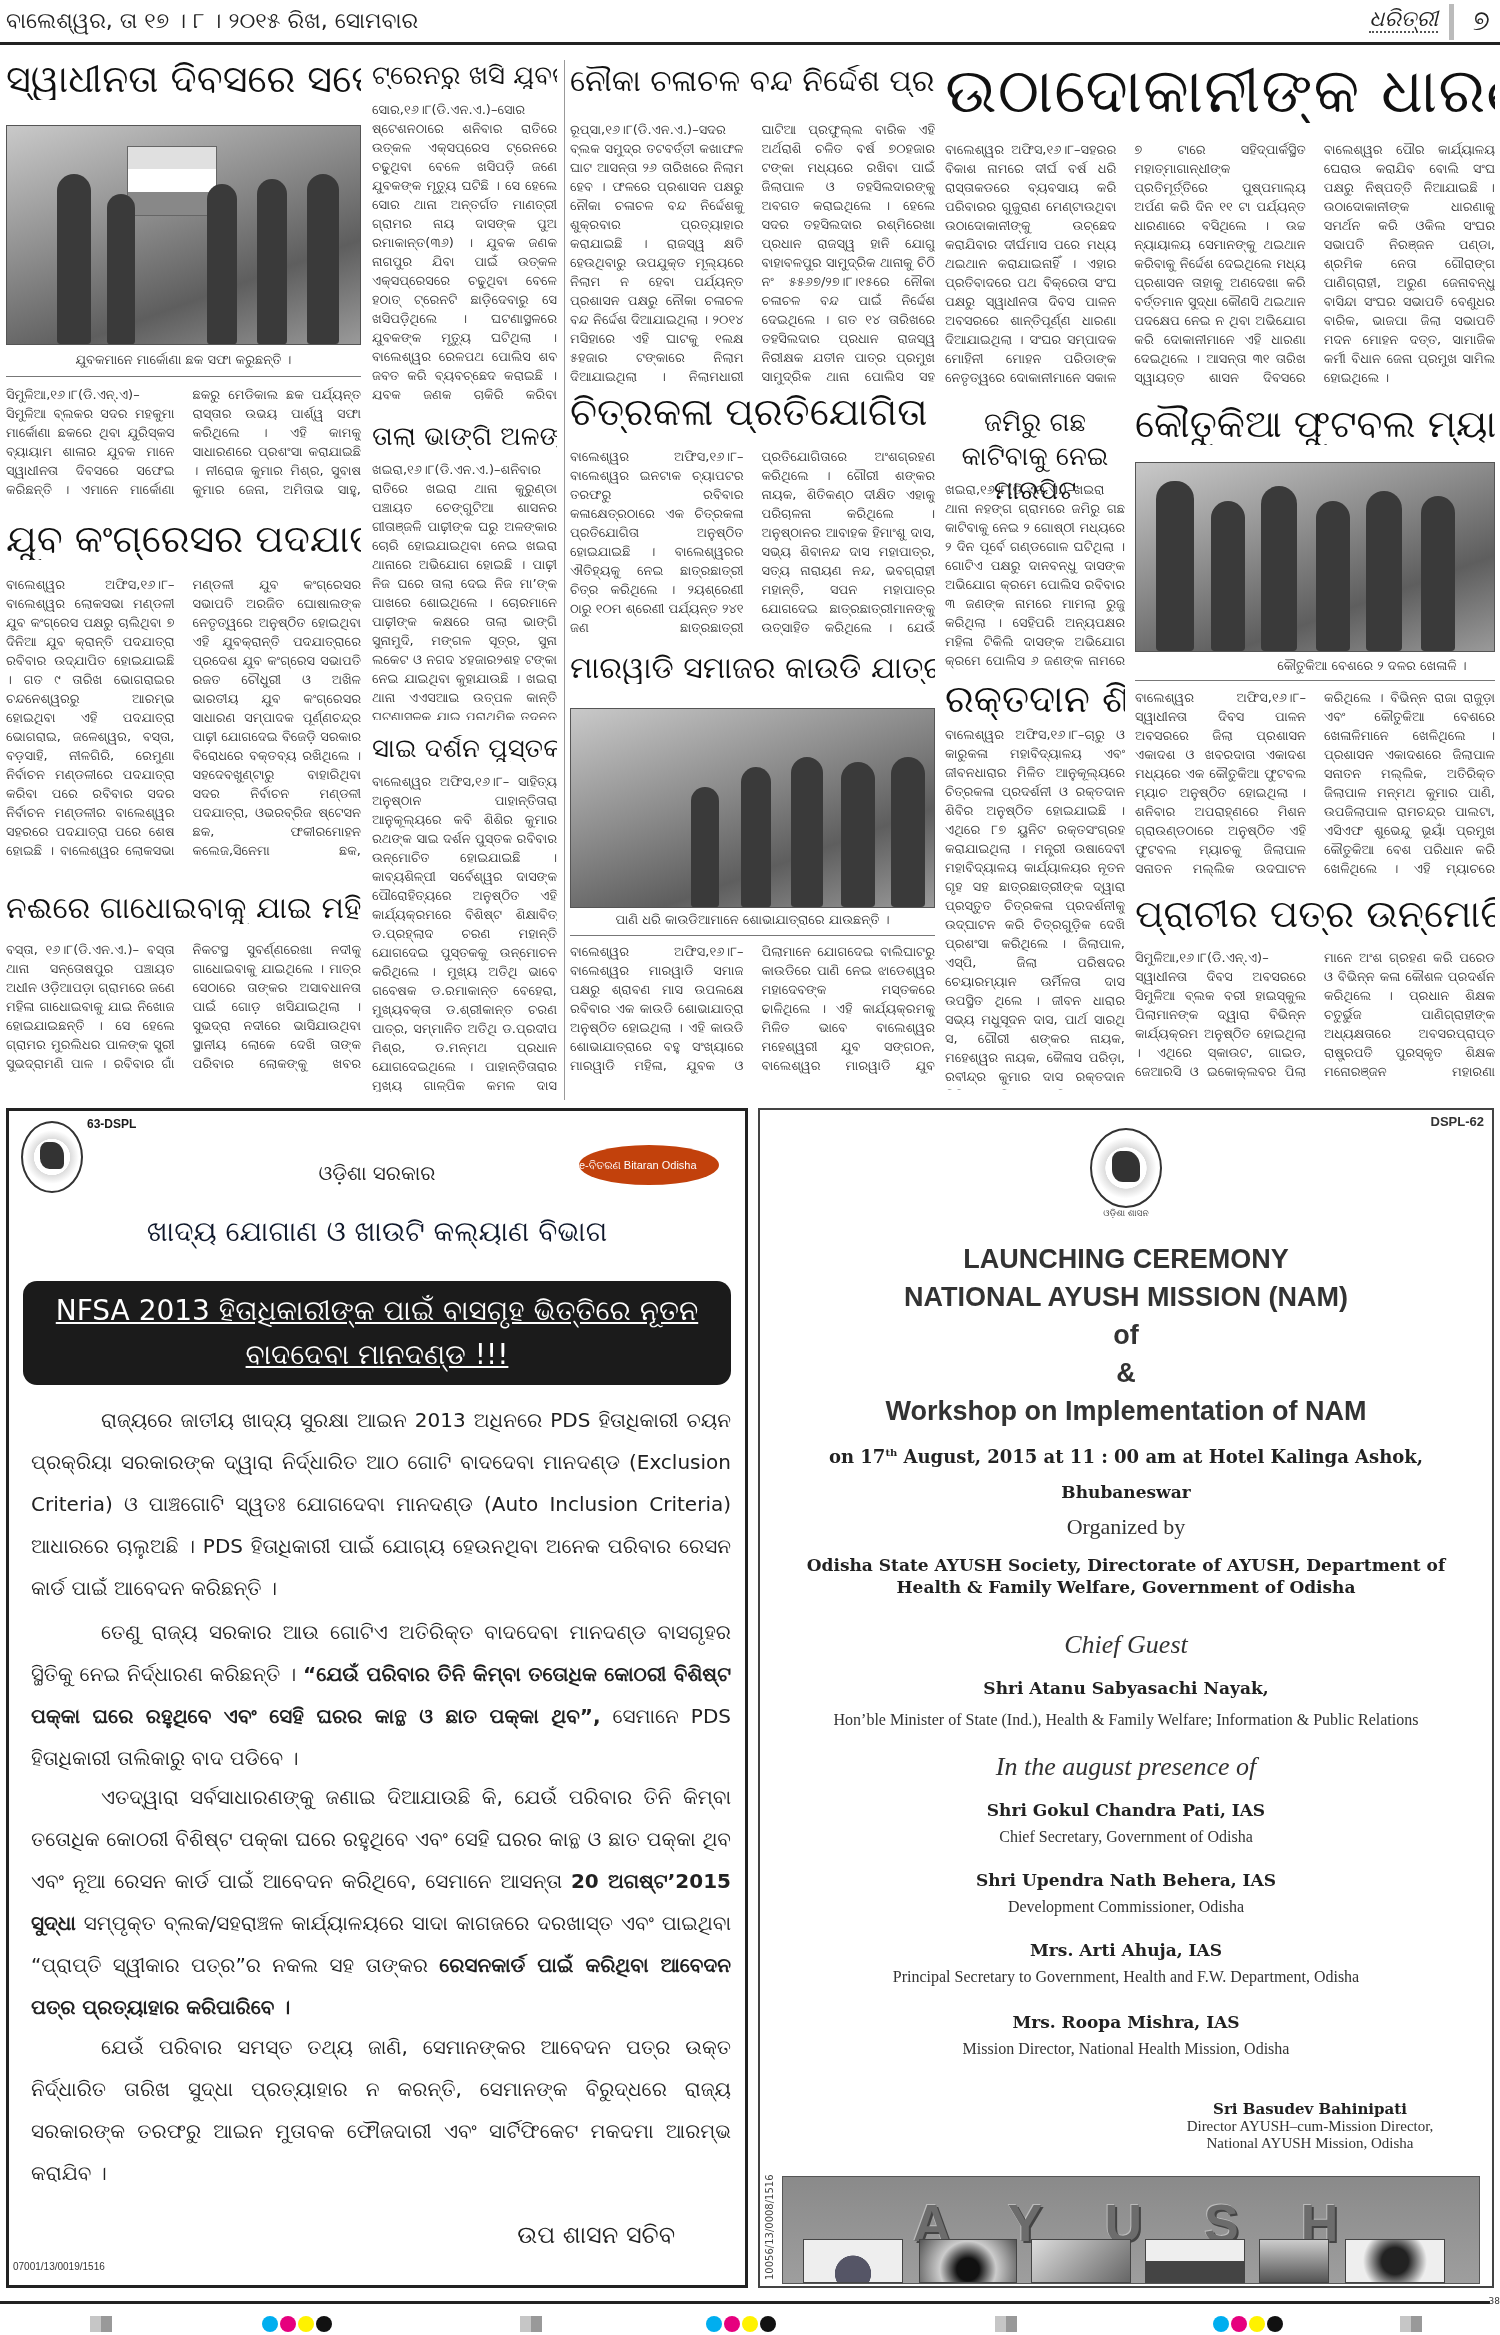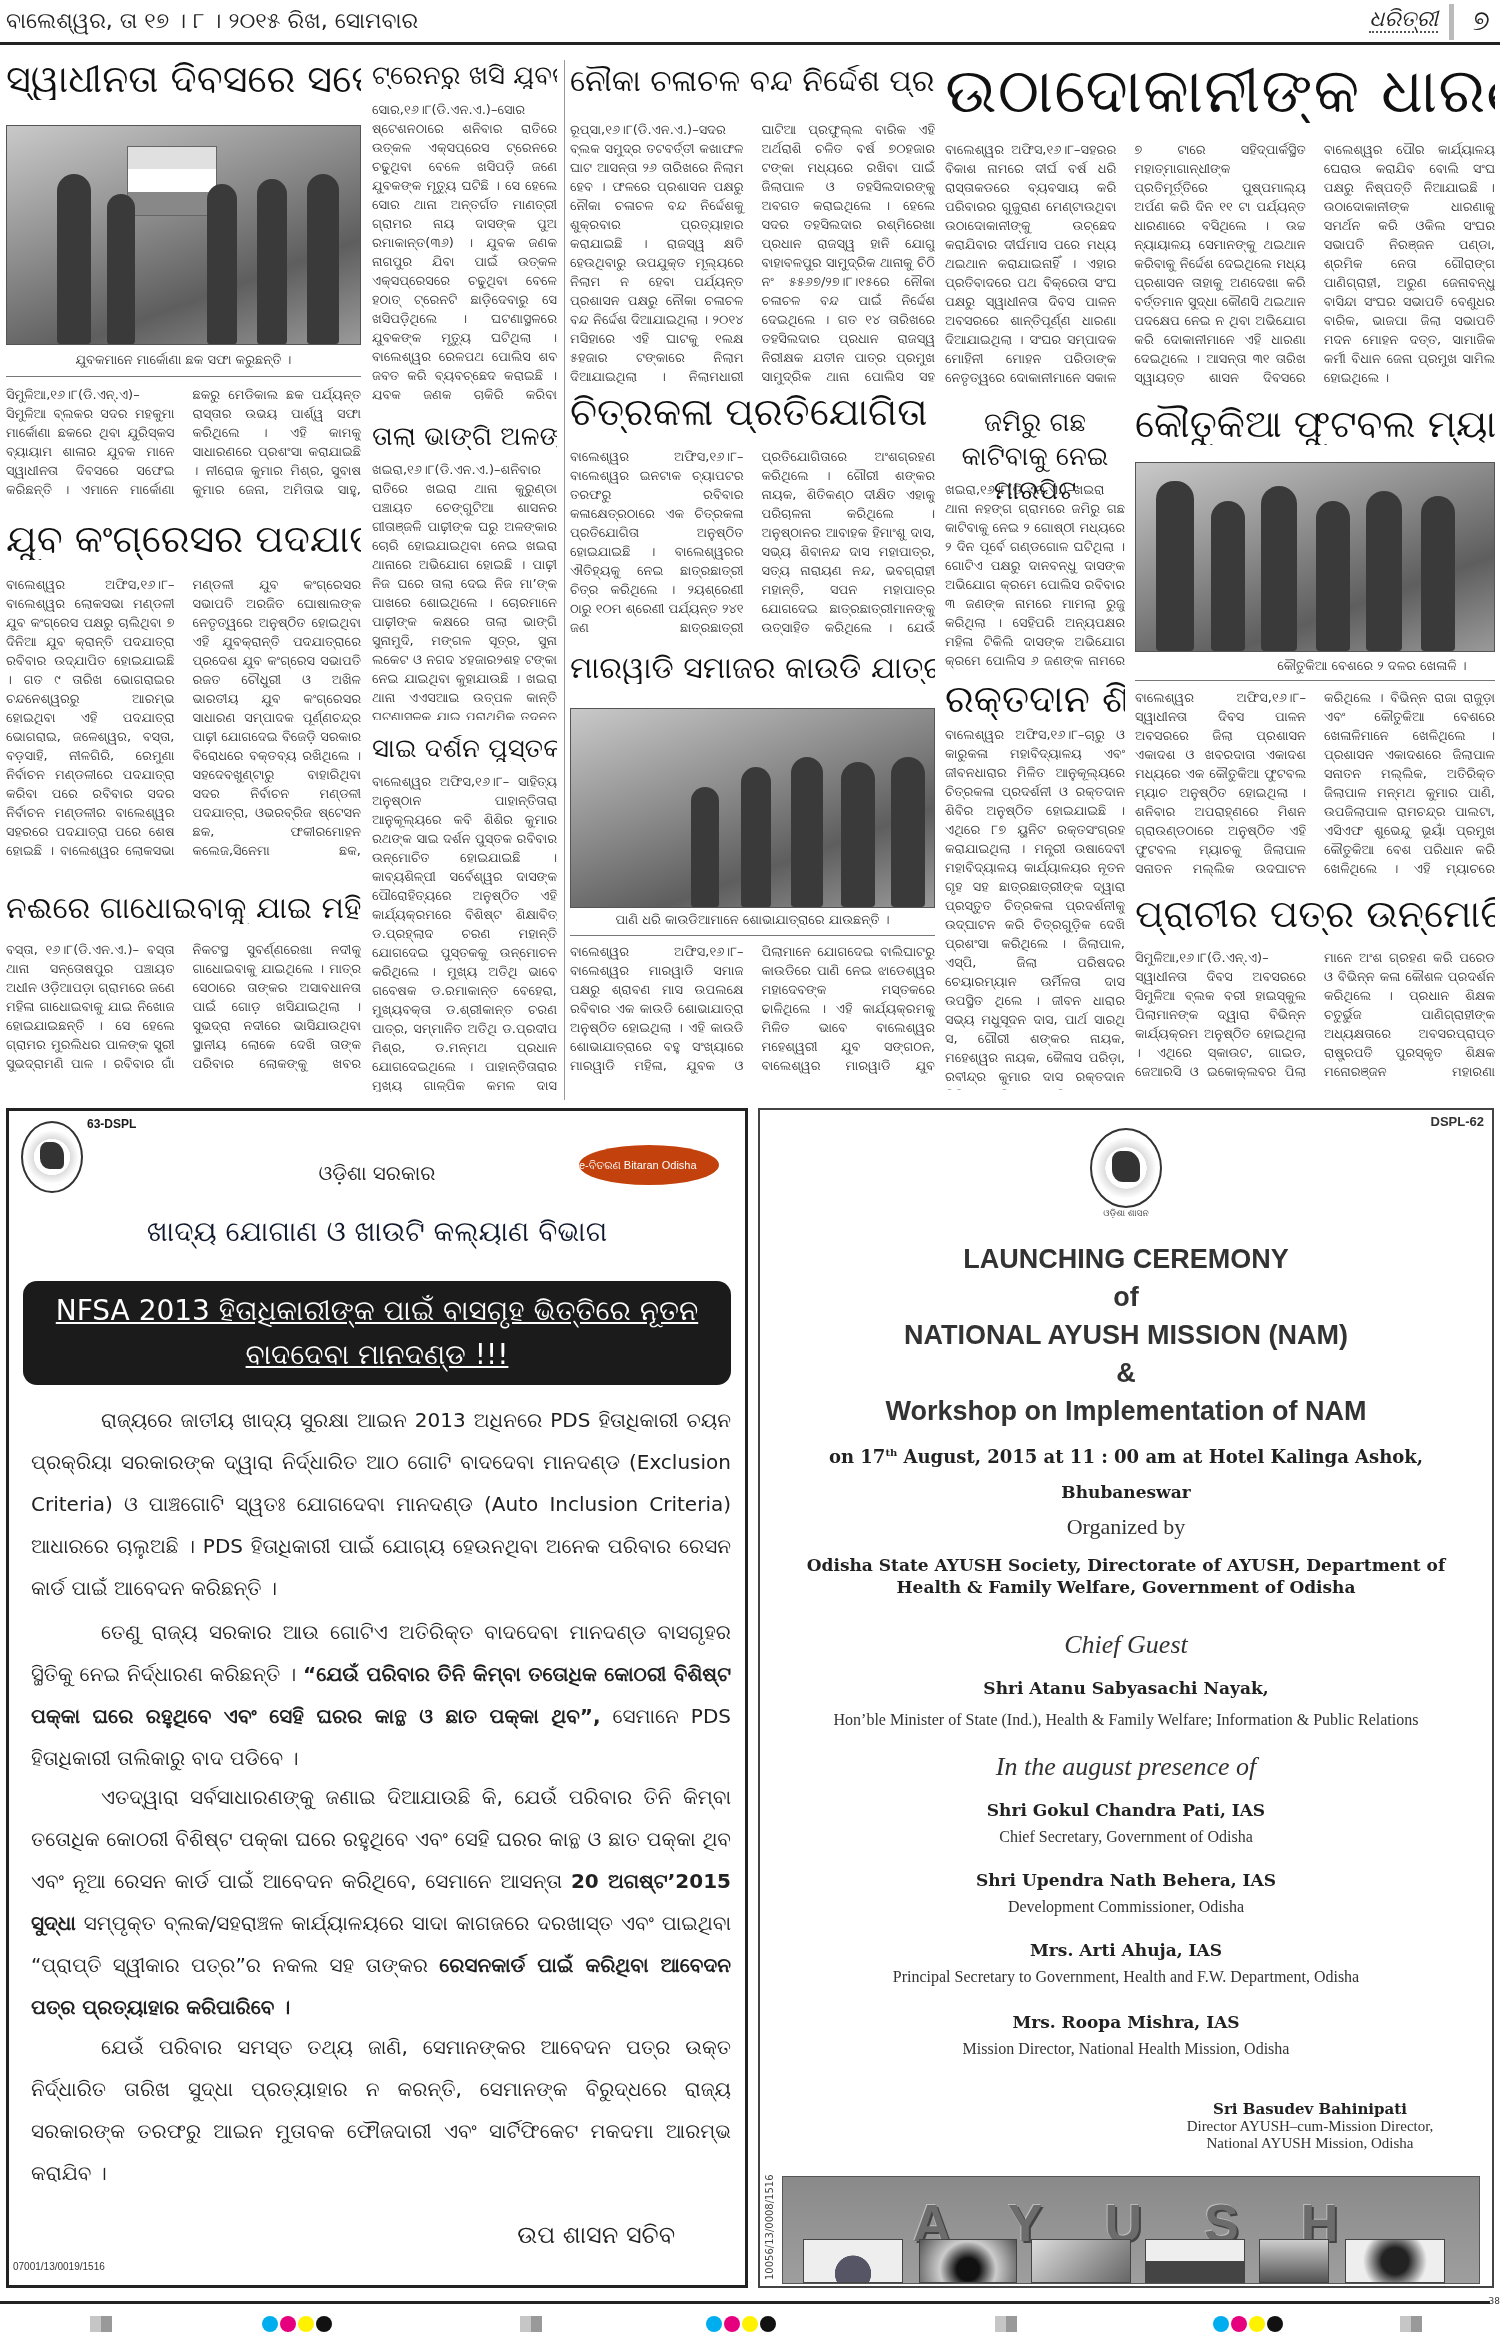--- a/index.html
+++ b/index.html
@@ -136,22 +136,22 @@
   <div class="abs" style="right:70px; top:1110px; font-size:24px; color:#222;">ଉପ ଶାସନ ସଚିବ</div>
   <div class="abs" style="left:4px; top:1150px; font-size:10px; color:#333; font-family:'Liberation Sans', sans-serif;">07001/13/0019/1516</div>
 </div>
 
 <div class="abs" style="left:758px; top:1108px; width:736px; height:1180px; border:2px solid #444;">
   <div class="abs" style="right:8px; top:4px; font-size:13px; font-weight:bold; font-family:'Liberation Sans', sans-serif; color:#333;">DSPL-62</div>
   <div class="abs emblem" style="left:330px; top:18px; width:72px; height:80px;"></div>
   <div class="abs" style="left:330px; top:98px; width:72px; font-size:9px; text-align:center; color:#333;">ଓଡ଼ିଶା ଶାସନ</div>
   <div class="abs" style="left:0; top:130px; width:732px;">
     <div class="nam-title">LAUNCHING CEREMONY</div>
+    <div class="nam-title">NATIONAL AYUSH MISSION (NAM)</div>
     <div class="nam-title">of</div>
-    <div class="nam-title">NATIONAL AYUSH MISSION (NAM)</div>
     <div class="nam-title">&amp;</div>
     <div class="nam-title">Workshop on Implementation of NAM</div>
   </div>
   <div class="abs nam-bold" style="left:0; top:336px; width:732px; font-size:18px;"><span>on 17</span><sup style="font-size:10px;">th</sup><span> August, 2015 at 11 : 00 am at Hotel Kalinga Ashok,</span></div>
   <div class="abs nam-bold" style="left:0; top:372px; width:732px;">Bhubaneswar</div>
   <div class="abs nam-reg" style="left:0; top:404px; width:732px; font-size:22px;">Organized by</div>
   <div class="abs nam-bold" style="left:40px; top:444px; width:652px; line-height:22px;">Odisha State AYUSH Society, Directorate of AYUSH, Department of Health &amp; Family Welfare, Government of Odisha</div>
   <div class="abs nam-italic" style="left:0; top:520px; width:732px;">Chief Guest</div>
   <div class="abs nam-bold" style="left:0; top:568px; width:732px;">Shri Atanu Sabyasachi Nayak,</div>
   <div class="abs nam-reg" style="left:20px; top:600px; width:692px; line-height:20px; font-size:16px;">Hon’ble Minister of State (Ind.), Health &amp; Family Welfare; Information &amp; Public Relations</div>

